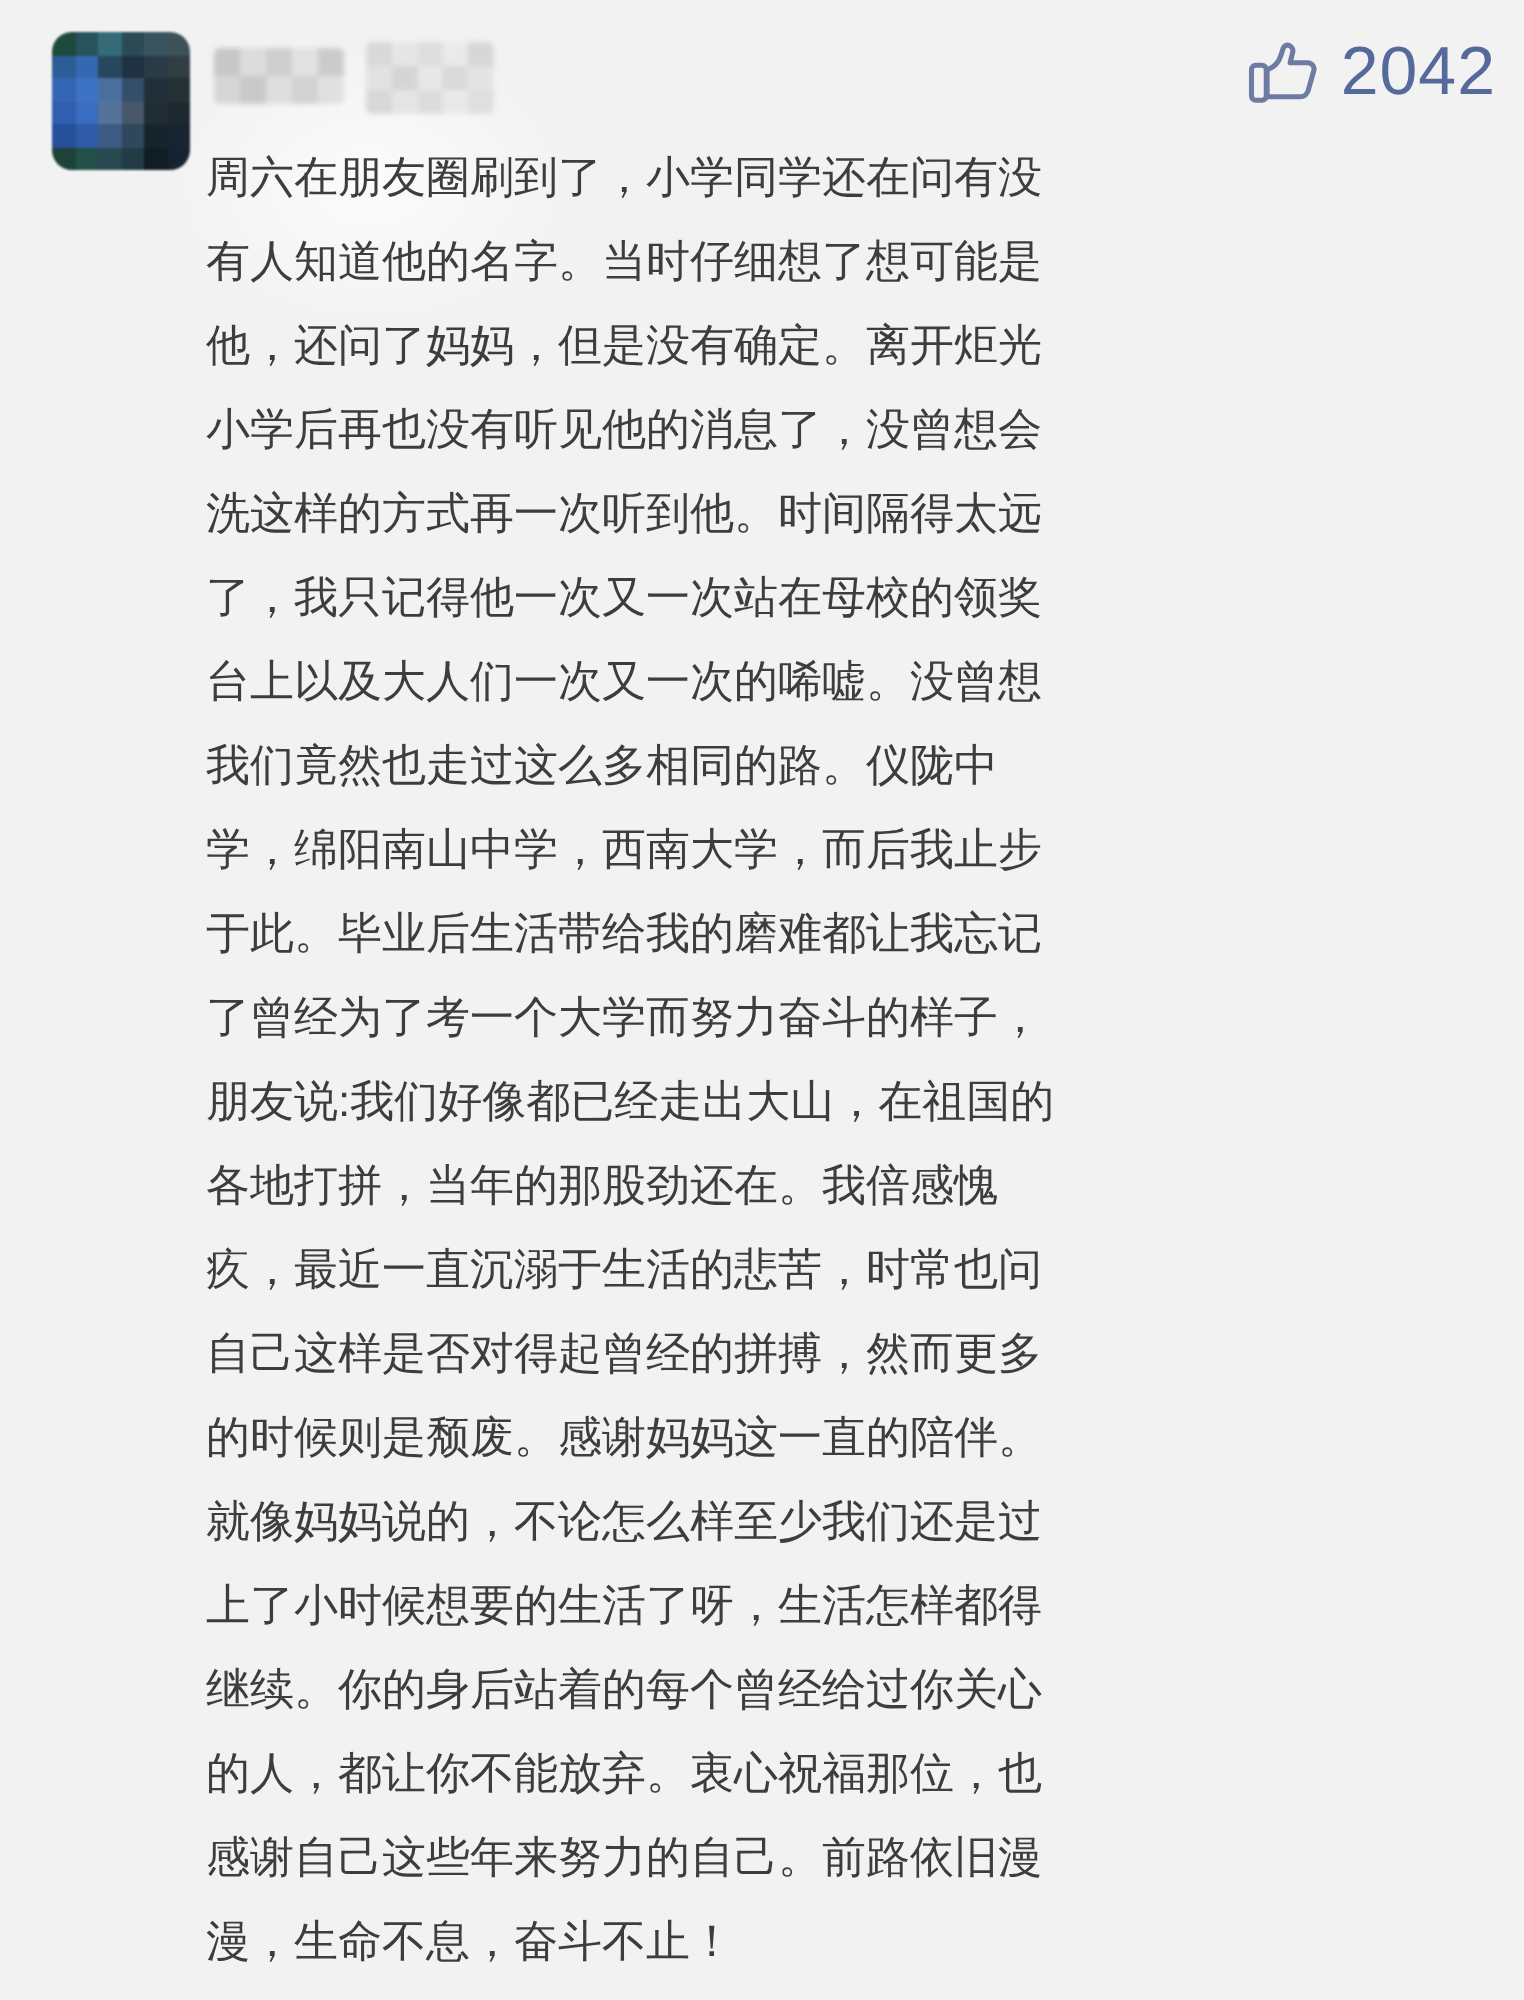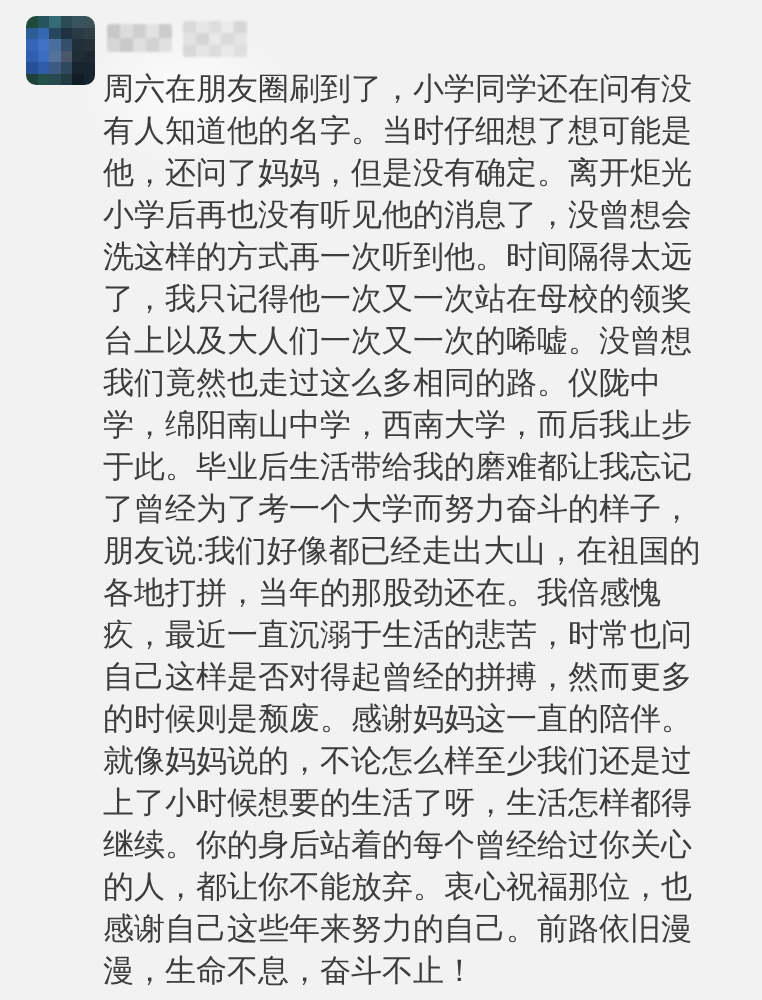--- a/index.html
+++ b/index.html
@@ -88,21 +88,21 @@
     line-height: 36px;
     color: #56699b;
     letter-spacing: 0.5px;
   }
   
   .comment-text {
     position: absolute;
     left: 103px;
     top: 68px;
     width: 652px;
-    font-size: 31px;
+    font-size: 22px;
     line-height: 42px;
     color: #3d3d3d;
     white-space: pre-line;
     text-align: justify;
   }
 </style>
 </head>
 <body>
 
 <div class="comment-card">
@@ -171,20 +171,27 @@
       <div style="background: rgb(232, 232, 232);"></div>
       <div style="background: rgb(218, 218, 218);"></div>
       <div style="background: rgb(228, 228, 228);"></div>
       <div style="background: rgb(216, 216, 216);"></div>
       <div style="background: rgb(229, 229, 229);"></div>
       <div style="background: rgb(220, 220, 220);"></div>
       <div style="background: rgb(233, 233, 233);"></div>
       <div style="background: rgb(223, 223, 223);"></div>
     </div>
 
+  <div class="like-button">
+    <svg viewBox="0 0 36 34" fill="none" xmlns="http://www.w3.org/2000/svg">
+      <rect x="2.6" y="13.8" width="7" height="16.6" rx="2" stroke="#6e7ba2" stroke-width="2.4"></rect>
+      <path d="M10 28.7 V15.9 c3.4-1.1 5.4-3.4 6.4-6.4 l1.2-3.7 c0.35-1.1 1.45-1.75 2.55-1.45 1.5 0.4 2.35 1.9 1.95 3.4 L20.9 12.6 h8.3 c2 0 3.45 1.9 2.9 3.8 l-2.65 9.4 c-0.5 1.7-1.95 2.9-3.7 2.9 z" stroke="#6e7ba2" stroke-width="2.4" stroke-linejoin="round" stroke-linecap="round"></path>
+    </svg>
+    <span class="like-count">2042</span>
+  </div>
 
   <div class="comment-text">周六在朋友圈刷到了，小学同学还在问有没
 有人知道他的名字。当时仔细想了想可能是
 他，还问了妈妈，但是没有确定。离开炬光
 小学后再也没有听见他的消息了，没曾想会
 洗这样的方式再一次听到他。时间隔得太远
 了，我只记得他一次又一次站在母校的领奖
 台上以及大人们一次又一次的唏嘘。没曾想
 我们竟然也走过这么多相同的路。仪陇中
 学，绵阳南山中学，西南大学，而后我止步

